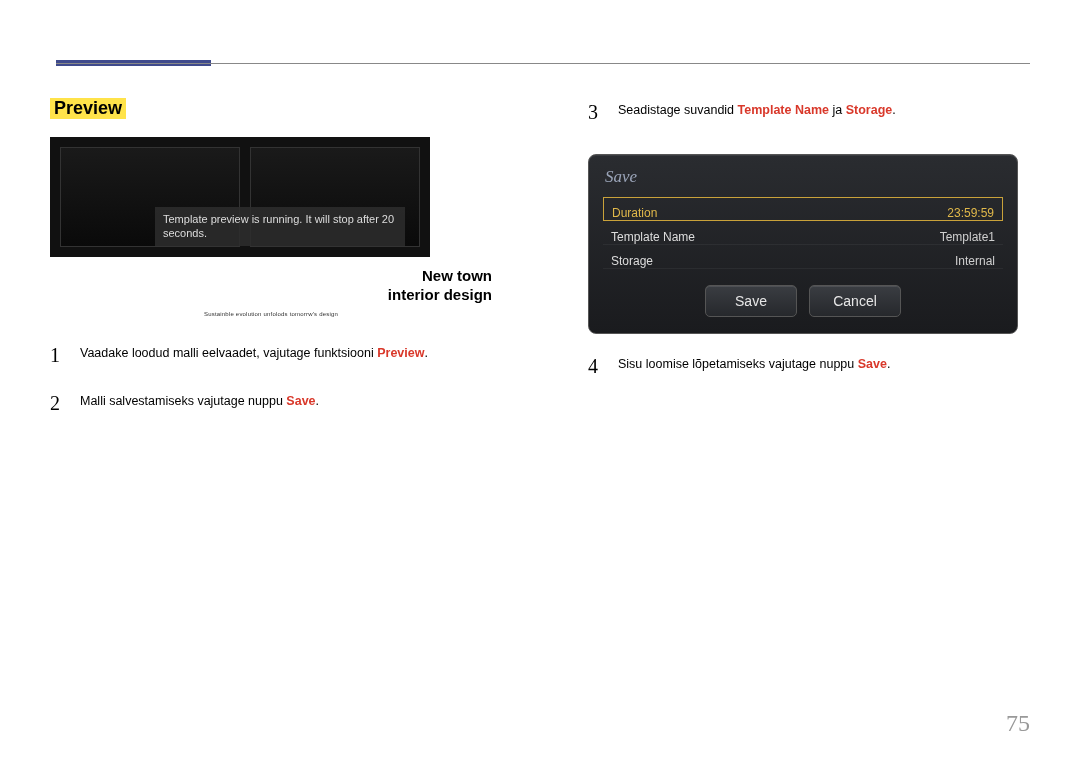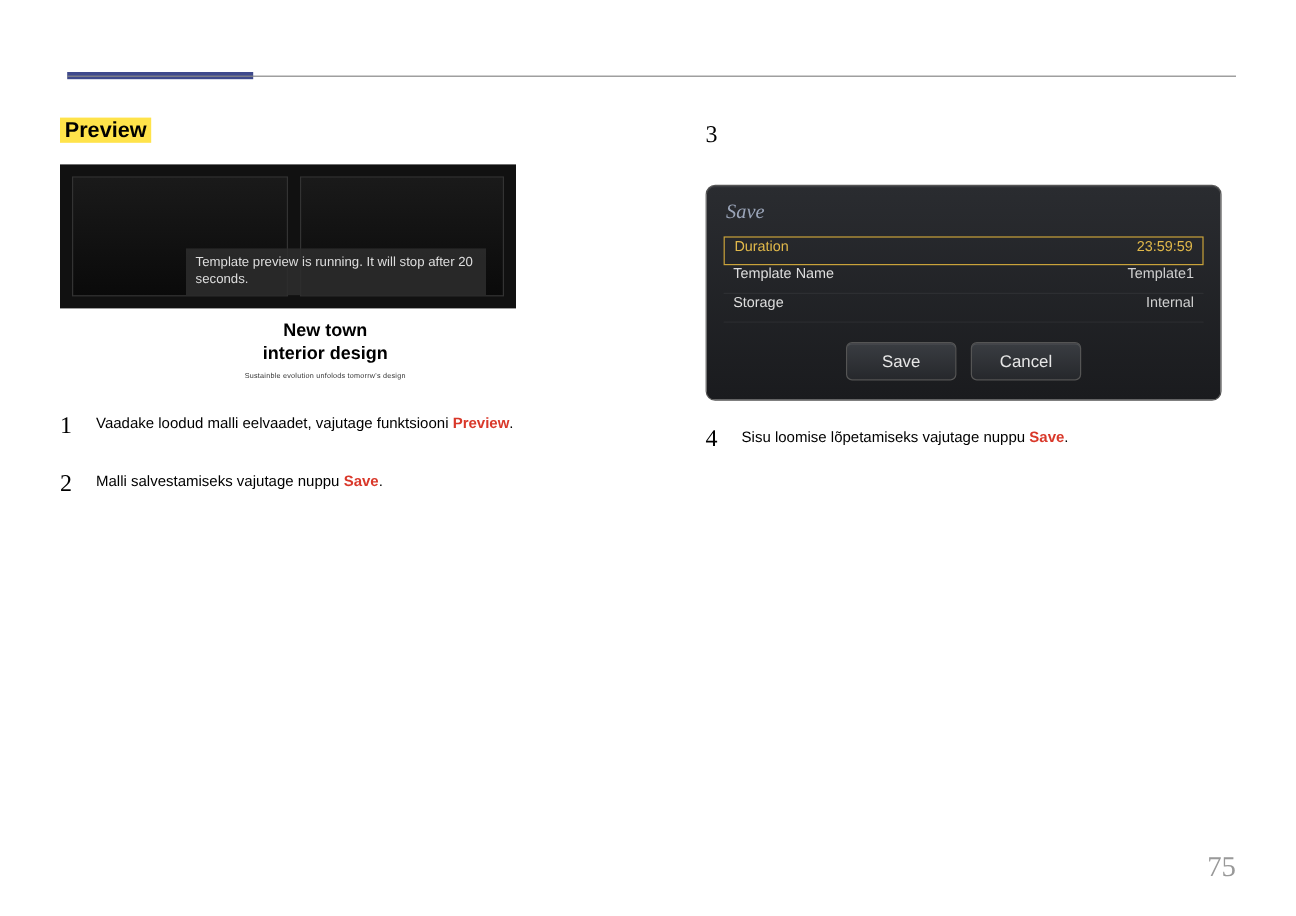--- a/index.html
+++ b/index.html
@@ -8,30 +8,30 @@
   .accent-bar { position: absolute; top: 60px; left: 56px; width: 155px; height: 6px; background: #3f4a8c; }
   .hr { position: absolute; top: 63px; left: 56px; right: 50px; height: 1px; background: #888; }
   .columns { display: flex; gap: 96px; margin-top: 38px; }
   .col { flex: 1; }
   .section-title { display: inline-block; background: #ffe34a; color: #000; font-weight: bold; font-size: 18px; padding: 0 4px; margin-bottom: 18px; }
   .preview-img { width: 380px; height: 120px; background: #111; position: relative; margin-bottom: 6px; overflow: hidden; }
   .preview-frame { position: absolute; border: 1px solid #333; background: linear-gradient(180deg, #1a1a1a 0%, #0a0a0a 100%); }
   .pf-left { top: 10px; left: 10px; width: 180px; height: 100px; }
   .pf-right { top: 10px; left: 200px; width: 170px; height: 100px; }
   .preview-msg { position: absolute; left: 105px; top: 70px; width: 250px; background: rgba(44,44,44,0.88); color: #ddd; font-size: 11px; line-height: 1.3; padding: 5px 8px; }
-  .caption { text-align: center; font-weight: bold; font-size: 15px; line-height: 1.25; margin-top: 10px; }
+  .caption { text-align: right; font-weight: bold; font-size: 15px; line-height: 1.25; margin-top: 10px; }
   .caption-sub { text-align: center; font-size: 6px; letter-spacing: 0.2px; margin-top: 6px; color: #333; }
   .steps { margin-top: 24px; }
   .step { display: flex; align-items: flex-start; gap: 16px; font-size: 12.5px; line-height: 1.4; margin-bottom: 20px; }
   .step-num { font-size: 20px; font-weight: 300; min-width: 14px; font-family: Georgia, 'Times New Roman', serif; }
   .step-text { padding-top: 4px; }
   .hl { color: #d9382a; font-weight: bold; }
   .dialog { width: 430px; background: linear-gradient(180deg, #2a2c30 0%, #1a1b1e 100%); border: 1px solid #555; border-radius: 8px; padding: 12px 14px 16px 14px; color: #ddd; margin-top: 28px; margin-bottom: 18px; box-shadow: inset 0 1px 0 rgba(255,255,255,0.08); }
   .dialog-title { color: #9aa4b8; font-size: 17px; font-style: italic; font-family: Georgia, serif; margin-bottom: 10px; margin-left: 2px; }
-  .dialog-row { display: flex; justify-content: space-between; align-items: flex-start; height: 24px; padding: 0 8px; font-size: 12px; border-bottom: 1px solid rgba(255,255,255,0.05); }
+  .dialog-row { display: flex; justify-content: space-between; align-items: flex-end; height: 24px; padding: 0 8px; font-size: 12px; border-bottom: 1px solid rgba(255,255,255,0.05); }
   .dialog-row.selected { border: 1px solid #c9a23a; color: #e0b84a; }
   .dialog-row.selected .row-val { color: #e0b84a; }
   .row-val { color: #cfcfcf; }
   .dialog-buttons { display: flex; justify-content: center; gap: 12px; margin-top: 16px; }
   .dlg-btn { width: 92px; height: 32px; background: linear-gradient(180deg, #3a3d42 0%, #26282c 100%); border: 1px solid #555; border-radius: 5px; color: #e6e6e6; font-size: 14px; display: flex; align-items: center; justify-content: center; box-shadow: inset 0 1px 0 rgba(255,255,255,0.1); }
   .page-num { position: absolute; bottom: 26px; right: 50px; font-size: 24px; color: #999; font-family: Georgia, 'Times New Roman', serif; margin-top: 20px; }
 </style>
 </head>
 <body>
 
@@ -68,20 +68,23 @@
           <div class="step-text">
             <span>Malli salvestamiseks vajutage nuppu </span><span class="hl">Save</span><span>.</span>
           </div>
         </div>
       </div>
     </div>
 
     <div class="col">
       <div class="step">
         <div class="step-num">3</div>
+        <div class="step-text">
+          <span>Seadistage suvandid </span><span class="hl">Template Name</span><span> ja </span><span class="hl">Storage</span><span>.</span>
+        </div>
       </div>
 
       <div class="dialog">
         <div class="dialog-title">Save</div>
         <div class="dialog-row selected">
           <span>Duration</span>
           <span class="row-val">23:59:59</span>
         </div>
         <div class="dialog-row">
           <span>Template Name</span>

